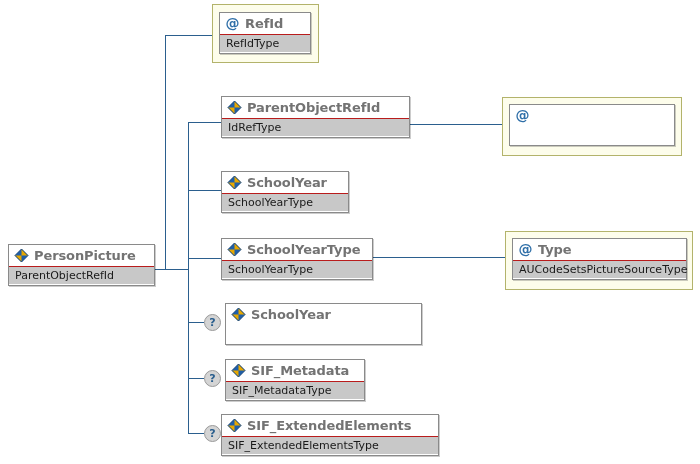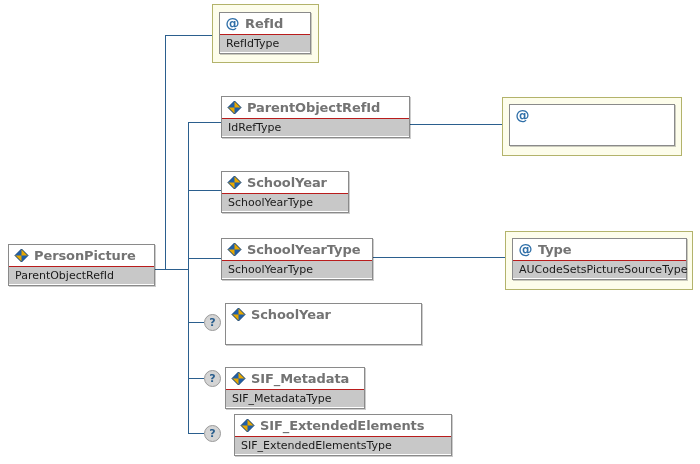--- a/index.html
+++ b/index.html
@@ -233,37 +233,37 @@
           <polygon points="7.5,1 14,7.5 7.5,7.5" fill="#e8a800"></polygon>
           <polygon points="1,7.5 7.5,7.5 7.5,14" fill="#e8a800"></polygon>
           <polygon points="7.5,1 14,7.5 7.5,14 1,7.5" fill="none" stroke="#14447a" stroke-width="1"></polygon>
         </svg>
       </span>
       <span class="label">SchoolYear</span>
     </div>
   </div>
 
   <div class="optmark" style="left:204px;top:370px;">?</div>
-  <div class="node" style="left:225px;top:359px;width:140px;height:42px;margin-top:8px;">
+  <div class="node" style="left:225px;top:359px;width:140px;height:42px;">
     <div class="title">
       <span class="ico elem">
         <svg width="15" height="15" viewBox="0 0 15 15">
           <polygon points="7.5,1 14,7.5 7.5,14 1,7.5" fill="#1f5fa9"></polygon>
           <polygon points="7.5,1 14,7.5 7.5,7.5" fill="#e8a800"></polygon>
           <polygon points="1,7.5 7.5,7.5 7.5,14" fill="#e8a800"></polygon>
           <polygon points="7.5,1 14,7.5 7.5,14 1,7.5" fill="none" stroke="#14447a" stroke-width="1"></polygon>
         </svg>
       </span>
       <span class="label">SIF_Metadata</span>
     </div>
     <div class="type">SIF_MetadataType</div>
   </div>
 
   <div class="optmark" style="left:204px;top:425px;">?</div>
-  <div class="node" style="left:234px;top:414px;width:218px;height:42px;">
+  <div class="node" style="left:221px;top:414px;width:218px;height:42px;">
     <div class="title">
       <span class="ico elem">
         <svg width="15" height="15" viewBox="0 0 15 15">
           <polygon points="7.5,1 14,7.5 7.5,14 1,7.5" fill="#1f5fa9"></polygon>
           <polygon points="7.5,1 14,7.5 7.5,7.5" fill="#e8a800"></polygon>
           <polygon points="1,7.5 7.5,7.5 7.5,14" fill="#e8a800"></polygon>
           <polygon points="7.5,1 14,7.5 7.5,14 1,7.5" fill="none" stroke="#14447a" stroke-width="1"></polygon>
         </svg>
       </span>
       <span class="label">SIF_ExtendedElements</span>

